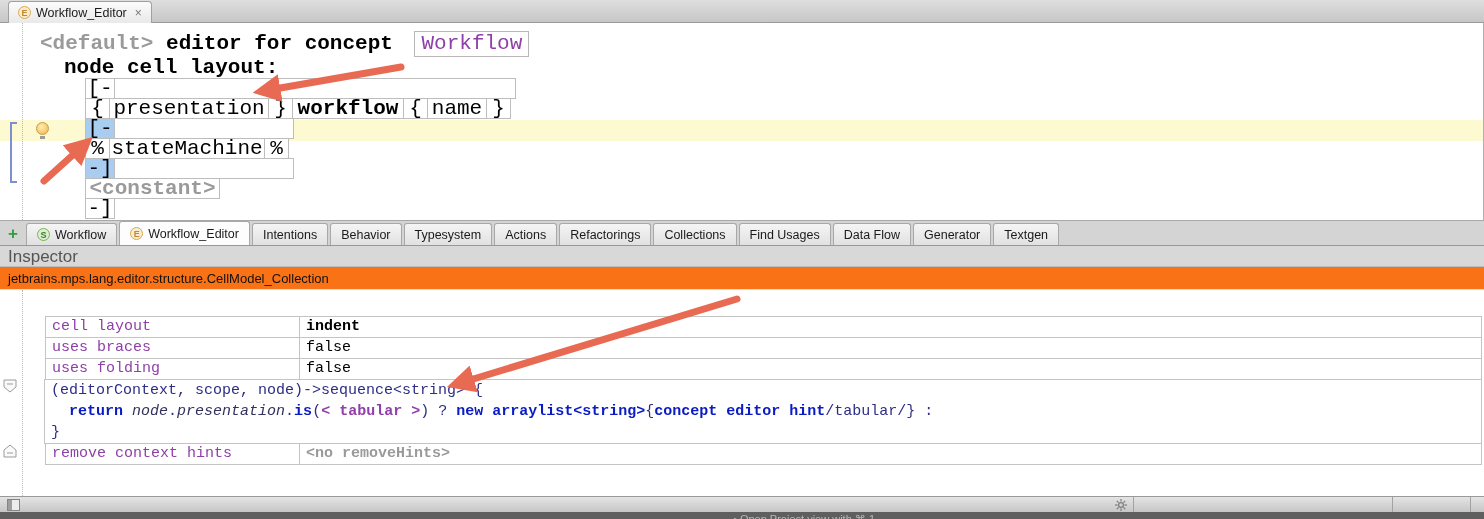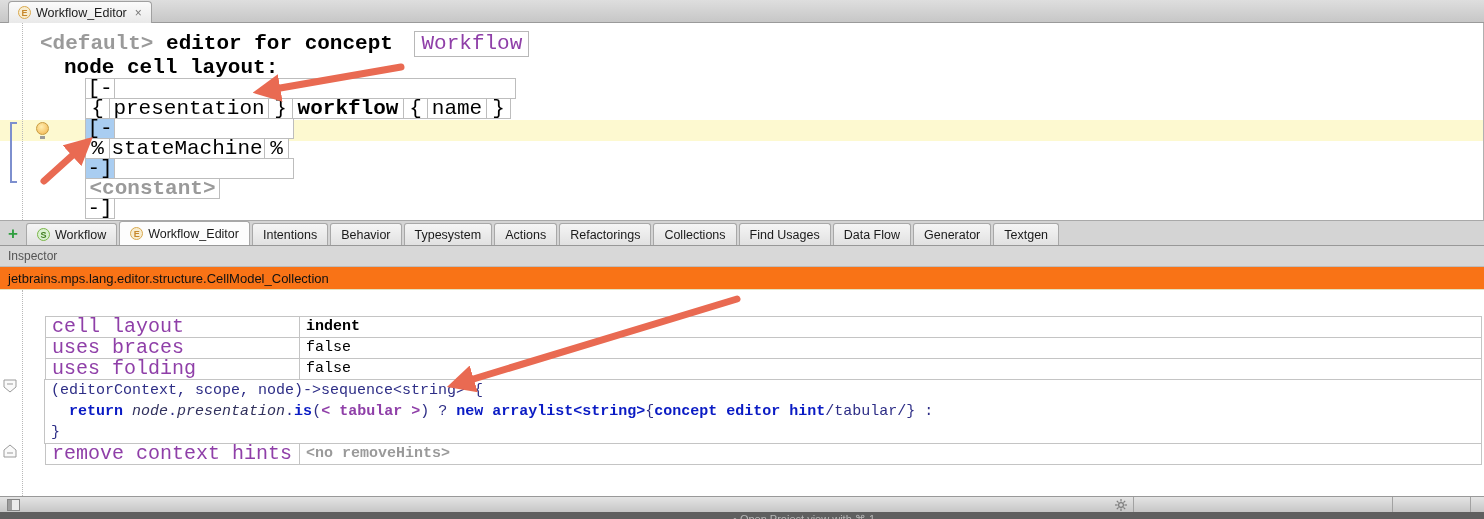--- a/index.html
+++ b/index.html
@@ -52,31 +52,31 @@
   .aspect-bar{position:absolute;left:0;top:221px;width:1484px;height:25px;background:#d4d4d4;
     border-bottom:1px solid #989898;display:flex;align-items:flex-end;}
   .plus{width:26px;text-align:center;color:#2f9e3f;font-size:17px;font-weight:bold;line-height:23px;align-self:center;}
   .atab{display:flex;align-items:center;gap:5px;height:22px;padding:0 10px;margin-right:2px;
     background:linear-gradient(#f5f5f5,#e1e1e1);border:1px solid #a8a8a8;border-bottom:none;
     border-radius:3px 3px 0 0;font-size:12.5px;color:#1a1a1a;white-space:nowrap;}
   .atab.active{background:#fdfdfd;height:24px;}
 
   
   .insp-header{position:absolute;left:0;top:246px;width:1484px;height:21px;background:#d8d8d8;
-    border-bottom:1px solid #bdbdbd;font-size:12px;color:#555;line-height:21px;padding-left:8px;}
+    border-bottom:1px solid #bdbdbd;font-size:17px;color:#555;line-height:21px;padding-left:8px;}
   .breadcrumb{position:absolute;left:0;top:267px;width:1484px;height:23px;background:#f97316;
     font-size:13px;color:#111;line-height:23px;padding-left:8px;border-bottom:1px solid #e4e2bf;}
   .insp-pane{position:absolute;left:0;top:290px;width:1484px;height:206px;background:#fff;overflow:hidden;}
   .insp-heading{position:absolute;left:45px;top:3px;font-size:19px;font-weight:bold;color:var(--heading-green);
     text-decoration:underline;z-index:2;}
   .prop-table{position:absolute;left:45px;top:26px;right:2px;z-index:2;}
   .prow{display:flex;}
   .prow + .prow{margin-top:-1px;}
   .pname{width:255px;border:1px solid #c4c4c4;background:#fff;color:var(--purple);
-    font-family:"Liberation Mono","DejaVu Sans Mono",monospace;font-size:20px;line-height:20px;padding:0 6px;}
+    font-family:"Liberation Mono","DejaVu Sans Mono",monospace;font-size:15px;line-height:20px;padding:0 6px;}
   .pval{flex:1;border:1px solid #c4c4c4;margin-left:-1px;background:#fff;
     font-family:"Liberation Mono","DejaVu Sans Mono",monospace;font-size:15px;line-height:20px;padding:0 6px;}
   .pval.vbold{font-weight:bold;}
   .pval.vgray{color:var(--gray-label);font-weight:bold;}
   .cl{white-space:pre;height:21px;line-height:21px;}
   .pl{color:var(--code-navy);}
   .kw{color:var(--kw-blue);font-weight:bold;}
   .pu{color:var(--purple);font-weight:bold;}
   .it{color:#32325e;font-style:italic;}
   .fold{position:absolute;left:3px;z-index:2;}

